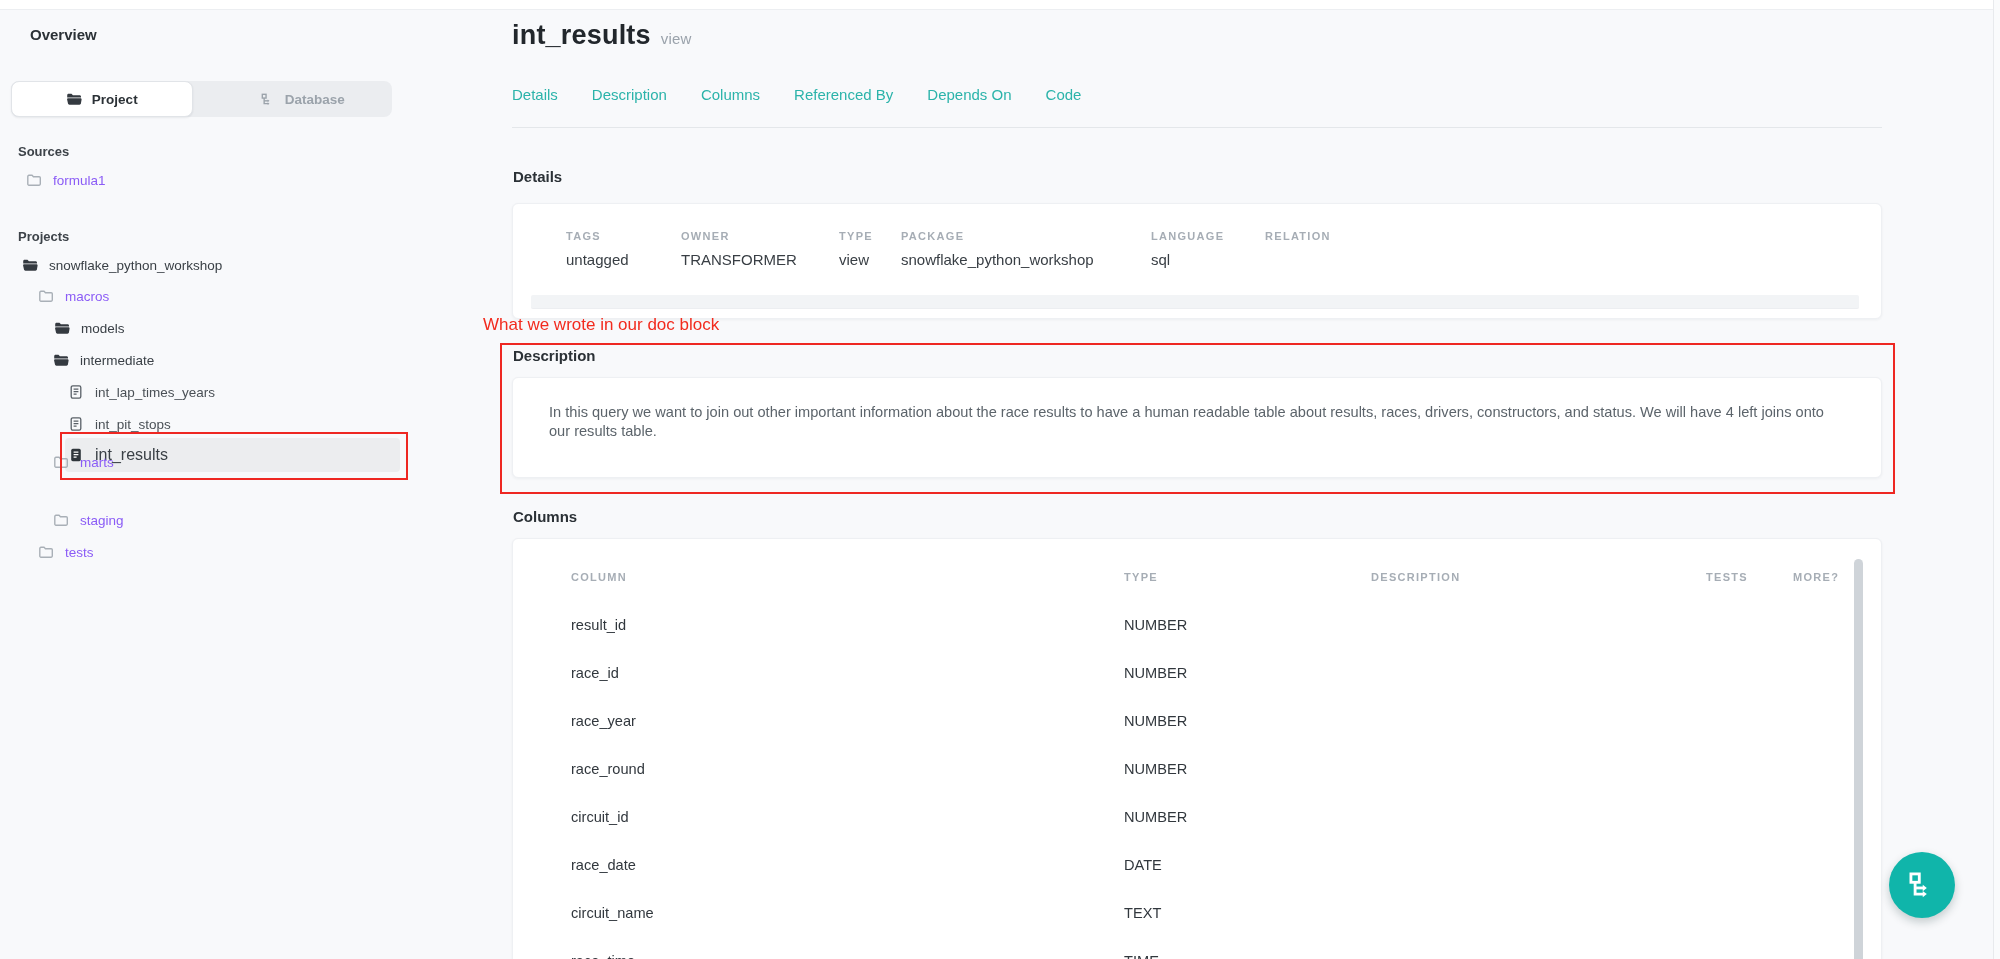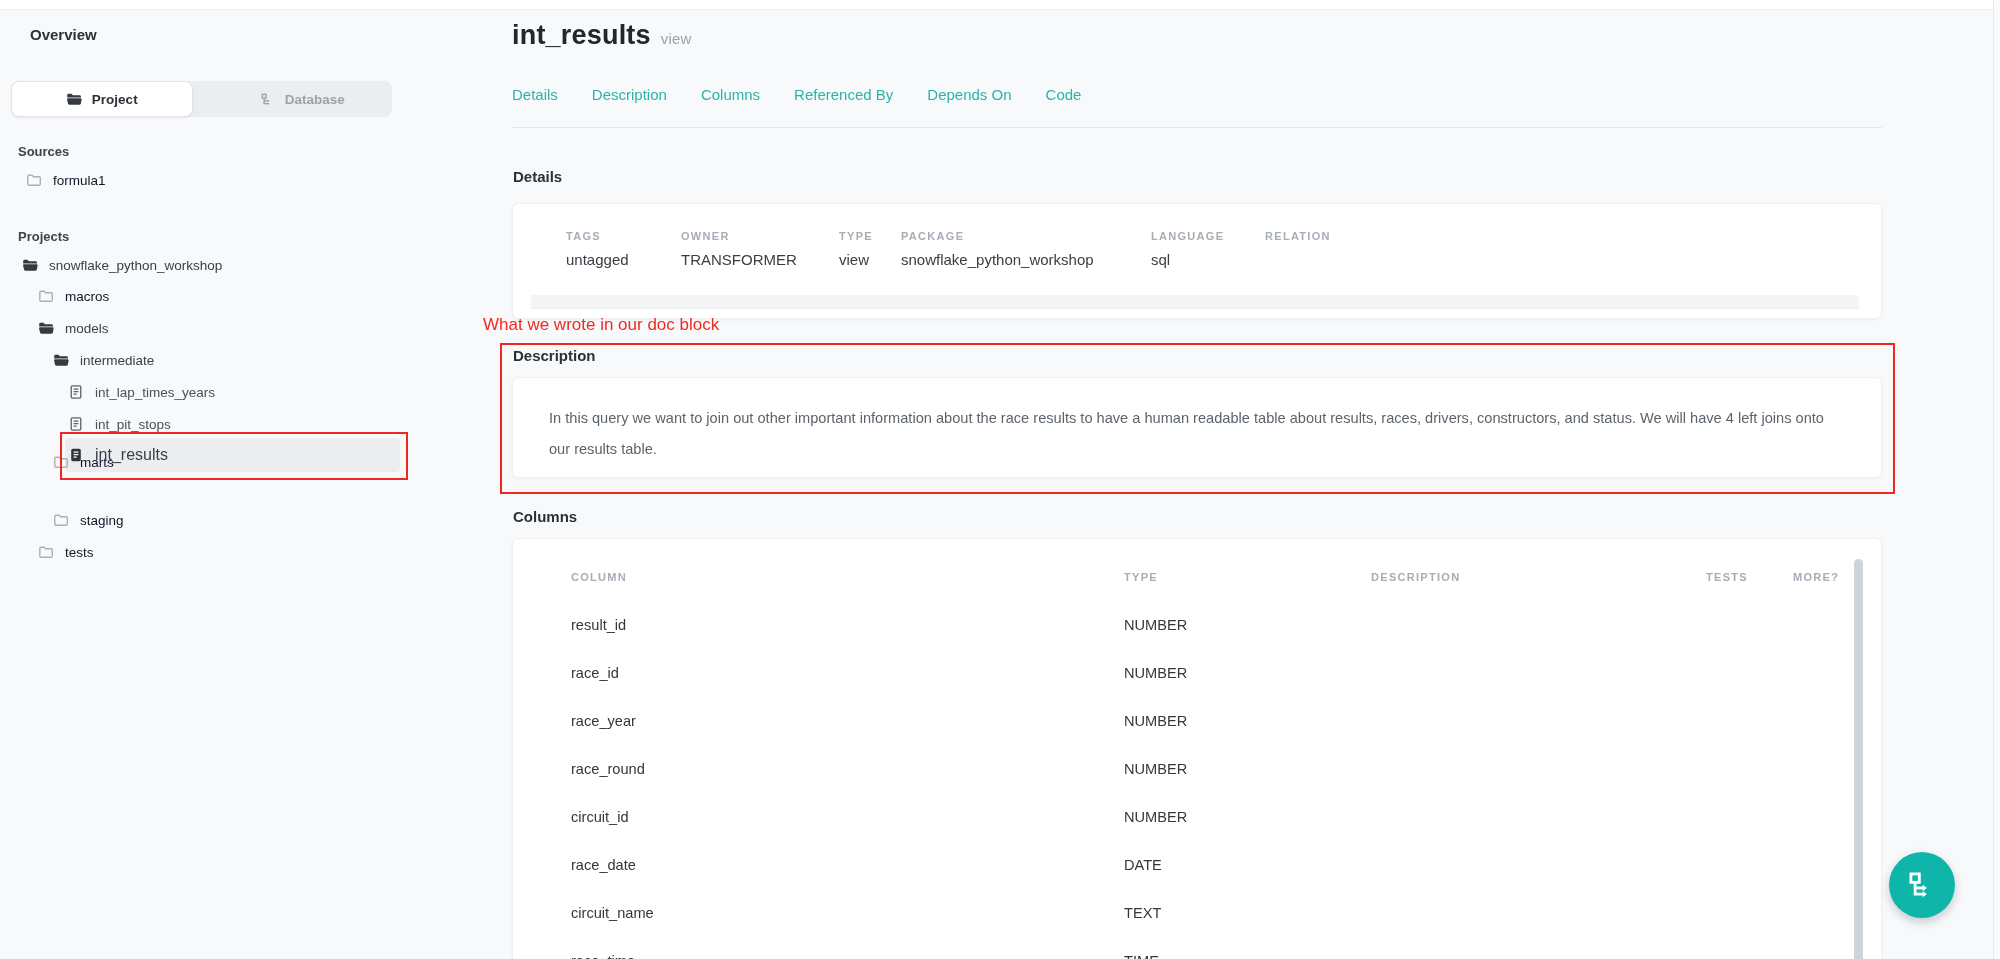--- a/index.html
+++ b/index.html
@@ -18,21 +18,21 @@
   .toggle{left:11px;top:81px;width:381px;height:36px;background:#ebedf0;border-radius:8px;display:flex;}
   .toggle .seg{flex:1;display:flex;align-items:center;justify-content:center;gap:10px;
     font-size:13.5px;font-weight:bold;border-radius:8px;cursor:pointer;}
   .seg.active{background:#ffffff;border:1px solid #e1e4e8;box-shadow:0 1px 2px rgba(30,40,50,.08);color:#2b3136;}
   .seg.inactive{color:#9ba3ab;padding-left:20px;}
   .side-heading{font-size:13px;font-weight:bold;color:#3d4349;}
   .sources-title{left:18px;top:144px;}
   .projects-title{left:18px;top:229px;}
   .tree-row{height:32px;display:flex;align-items:center;gap:11px;font-size:13.5px;}
   .tree-row .lbl{white-space:nowrap;}
-  .dim{color:#0f172a;}
+  .dim{color:#8b5cf6;}
   .dark{color:#3a4046;}
   .mid{color:#4a5056;}
   .sel-row{left:65px;top:438px;width:335px;height:34px;background:#ecedef;border-radius:4px;
     display:flex;align-items:center;gap:11px;padding-left:3px;box-sizing:border-box;}
   .sel-outline{left:60px;top:432px;width:344px;height:44px;border:2px solid #ee2722;pointer-events:none;z-index:6;}
   .icon16{width:16px;height:16px;flex:0 0 auto;display:block;}
   .icon15{width:15px;height:15px;flex:0 0 auto;display:block;}
 
   
   .page-title{left:512px;top:20px;font-size:27px;font-weight:bold;color:#22272c;letter-spacing:.2px;}
@@ -51,21 +51,21 @@
   .f-tags{width:115px;} .f-owner{width:158px;} .f-type{width:62px;}
   .f-package{width:250px;} .f-language{width:114px;} .f-relation{flex:1;}
   .field .k{font-size:11px;color:#a6adb5;letter-spacing:1.3px;font-weight:bold;}
   .field .v{font-size:15px;color:#383e44;margin-top:9px;white-space:nowrap;}
   .details-bar{position:absolute;left:18px;right:22px;bottom:9px;height:13px;background:#f2f4f6;border-radius:2px;border-bottom:1px solid #eceef1;}
 
   .annotation{left:483px;top:315px;font-size:17px;color:#f22b1e;z-index:7;}
   .desc-outline{left:500px;top:343px;width:1391px;height:147px;border:2px solid #ee2722;pointer-events:none;z-index:6;}
   .desc-heading{left:513px;top:347px;}
   .desc-card{left:512px;top:377px;width:1370px;height:101px;padding:25px 36px;box-sizing:border-box;}
-  .desc-text{font-size:14.6px;line-height:31px;color:#5c646b;}
+  .desc-text{font-size:14.6px;line-height:19px;color:#5c646b;}
 
   .columns-heading{left:513px;top:508px;}
   .columns-card{left:512px;top:538px;width:1370px;height:440px;overflow:hidden;}
   .tbl-grid{display:grid;grid-template-columns:553px 247px 335px 87px 1fr;align-items:center;}
   .tbl-head{padding:32px 0 0 58px;}
   .tbl-head span{font-size:11px;color:#a6adb5;letter-spacing:1.3px;font-weight:bold;}
   .tbl-rows{margin-top:18px;padding-left:58px;}
   .tbl-row{height:48px;font-size:14.6px;color:#31373d;cursor:pointer;}
   .col-scrollbar{position:absolute;right:18px;top:20px;width:9px;height:420px;background:#cfd4d9;border-radius:5px;}
 
@@ -120,21 +120,21 @@
     <span class="lbl dark">snowflake_python_workshop</span>
   </div>
 
   <div class="abs tree-row" style="left:38px;top:280px;">
     <svg class="icon16" viewBox="0 0 16 16" fill="none" stroke="#a9b0b7" stroke-width="1.4" stroke-linejoin="round">
         <path d="M1.8 4.4c0-.6.5-1.1 1.1-1.1h3.2l1.3 1.4h5.8c.6 0 1.1.5 1.1 1.1v6.3c0 .6-.5 1.1-1.1 1.1H2.9c-.6 0-1.1-.5-1.1-1.1V4.4z"></path>
       </svg>
     <span class="lbl dim">macros</span>
   </div>
 
-  <div class="abs tree-row" style="left:38px;top:312px;">
+  <div class="abs tree-row" style="left:54px;top:312px;">
     <svg class="icon16" viewBox="0 0 16 16">
         <path fill="#343a40" d="M1.2 4.2c0-.8.6-1.4 1.4-1.4h2.9l1.4 1.5h6.7c.8 0 1.4.6 1.4 1.4v.8H1.2z"></path>
         <path fill="#343a40" d="M2 7.3h12.6c.6 0 1.1.6 1 1.2l-.7 4c-.1.7-.7 1.2-1.4 1.2H3.4c-.7 0-1.3-.5-1.4-1.2l-.9-4C1 7.9 1.4 7.3 2 7.3z"></path>
       </svg>
     <span class="lbl dark">models</span>
   </div>
 
   <div class="abs tree-row" style="left:53px;top:344px;">
     <svg class="icon16" viewBox="0 0 16 16">
         <path fill="#343a40" d="M1.2 4.2c0-.8.6-1.4 1.4-1.4h2.9l1.4 1.5h6.7c.8 0 1.4.6 1.4 1.4v.8H1.2z"></path>

